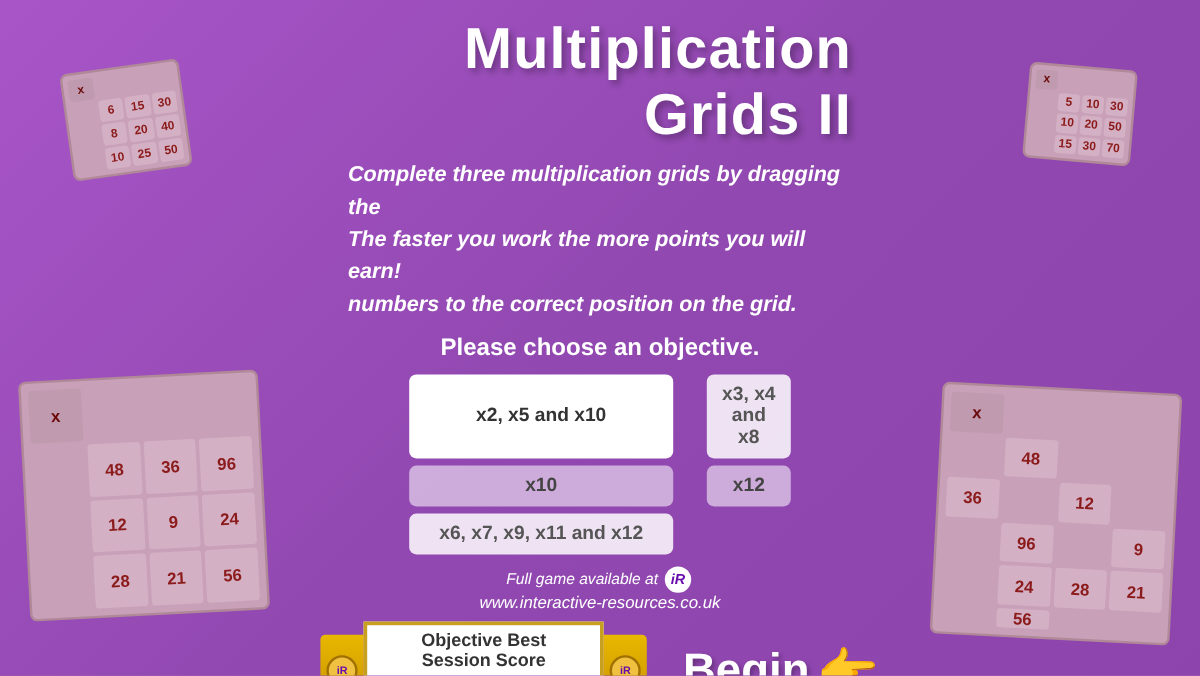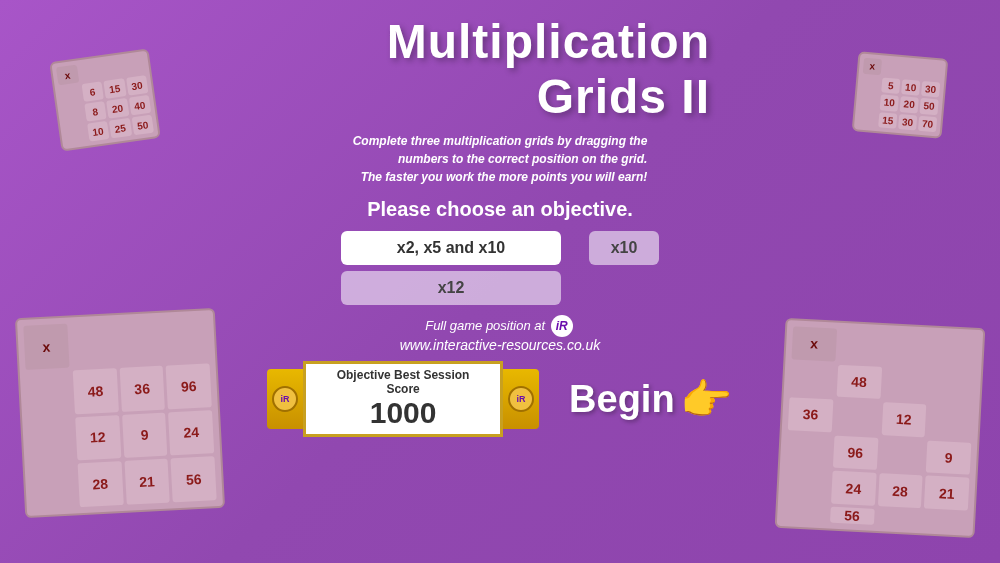--- a/index.html
+++ b/index.html
@@ -26,23 +26,23 @@
       color: white;
       font-size: 48px;
       font-weight: 900;
       padding-top: 14px;
       text-shadow: 3px 3px 6px rgba(0,0,0,0.3);
       letter-spacing: 1px;
     }
 
     
     .instructions {
-      text-align: right;
-      color: white;
-      font-size: 12px;
+      text-align: left;
+      color: white;
+      font-size: 18px;
       font-weight: bold;
       font-style: italic;
       margin-top: 8px;
       line-height: 1.5;
     }
 
     
     .objective-label {
       text-align: center;
       color: white;
@@ -297,54 +297,56 @@
     <div class="cell empty"></div>
     <div class="cell large">56</div>
   </div>
 
   <div class="center-content">
 
     <h1 class="title">Multiplication Grids II</h1>
 
     <div class="instructions">
       <div>Complete three multiplication grids by dragging the</div>
+      <div>The faster you work the more points you will earn!</div>
       <div>numbers to the correct position on the grid.</div>
-      <div>The faster you work the more points you will earn!</div>
     </div>
 
     <div class="objective-label">Please choose an objective.</div>
 
     <div class="objective-grid">
 
       <button class="obj-btn active">x2, x5 and x10</button>
 
+      <button class="obj-btn">x3, x4 and x8</button>
       <button class="obj-btn side">x10</button>
 
       <button class="obj-btn side">x12</button>
 
+      <button class="obj-btn">x6, x7, x9, x11 and x12</button>
     </div>
 
     <div class="full-game">
-      <span>Full game position at</span>
+      <span>Full game available at</span>
       <span class="ir-badge">iR</span>
     </div>
     <div class="website">www.interactive-resources.co.uk</div>
 
     <div style="display:flex; align-items:center; gap:30px; margin-top:8px;">
 
       <div style="display:flex; align-items:center; gap:0;">
 
         <div style="position:relative; z-index:2;">
           <div style="width:36px; height:60px; background: linear-gradient(#e8b800, #c89000); border-radius: 4px 0 0 4px; display:flex; align-items:center; justify-content:center;">
             <div style="width:26px; height:26px; background:#f0c040; border-radius:50%; border:2px solid #a07000; display:flex; align-items:center; justify-content:center; font-size:9px; font-weight:900; color:#6a0dad;">iR</div>
           </div>
         </div>
 
         <div style="background:white; border:3px solid #c8a020; padding:4px 16px; min-width:200px; text-align:center; z-index:1;">
-          <div style="font-size:12px; font-weight:900; color:#333;">Objective Best Session Score</div>
+          <div style="font-size:15px; font-weight:900; color:#333;">Objective Best Session Score</div>
           <div style="font-size:30px; font-weight:900; color:#333;">1000</div>
         </div>
 
         <div style="position:relative; z-index:2;">
           <div style="width:36px; height:60px; background: linear-gradient(#e8b800, #c89000); border-radius: 0 4px 4px 0; display:flex; align-items:center; justify-content:center;">
             <div style="width:26px; height:26px; background:#f0c040; border-radius:50%; border:2px solid #a07000; display:flex; align-items:center; justify-content:center; font-size:9px; font-weight:900; color:#6a0dad;">iR</div>
           </div>
         </div>
       </div>
 

